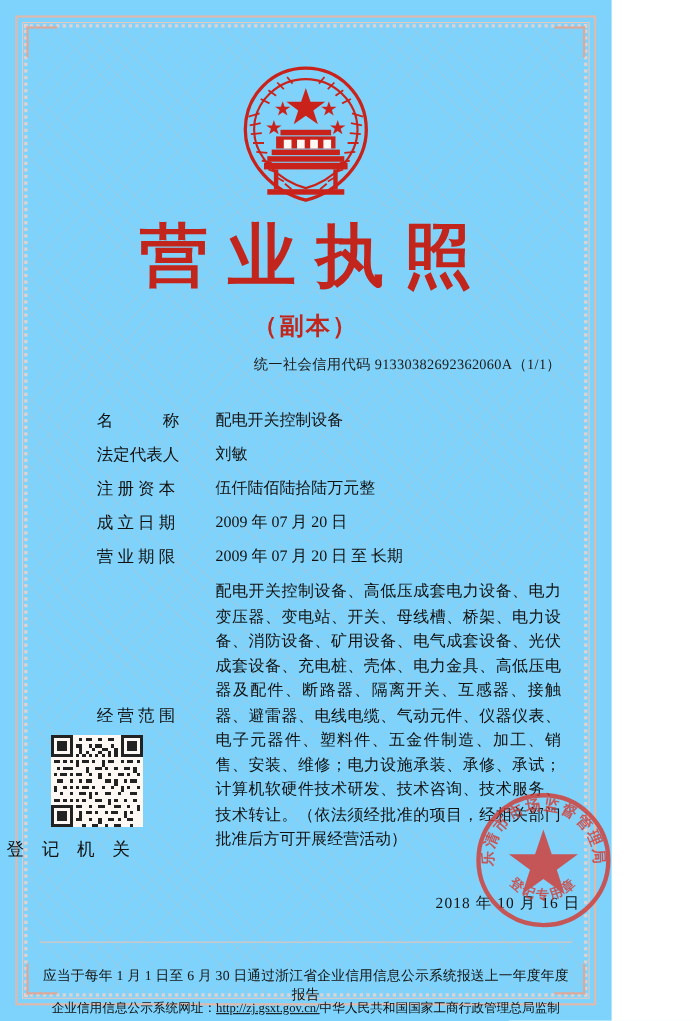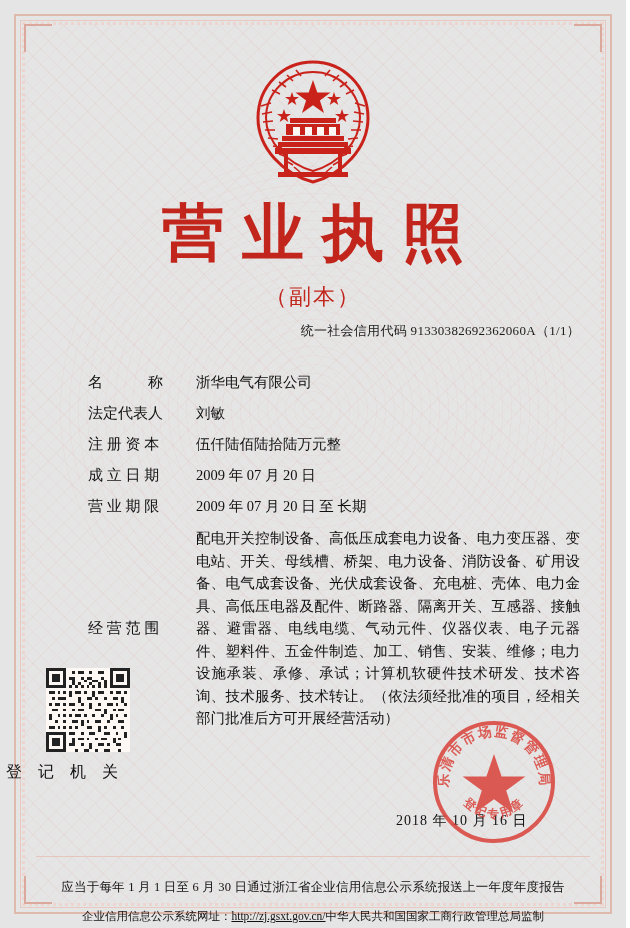--- a/index.html
+++ b/index.html
@@ -9,23 +9,23 @@
   }
   body {
     width: 630px;
     height: 928px;
     font-family: "Liberation Serif", "DejaVu Serif", serif;
     color: #1a1a1a;
     overflow: hidden;
   }
   #license {
     position: relative;
-    width: 626px;
+    width: 556px;
     height: 928px;
-    background: #e5e5e5;
+    background: #7dd3fc;
     box-sizing: border-box;
   }
   
   .frame-outer {
     position: absolute;
     left: 14px;
     top: 14px;
     right: 14px;
     bottom: 14px;
     border: 2px solid #e0b9ad;
@@ -100,21 +100,21 @@
     text-indent: 18px;
     color: #c1251c;
     line-height: 74px;
   }
   .subtitle {
     position: absolute;
     left: 0; right: 0;
     top: 282px;
     text-align: center;
     font-size: 22px;
-    font-weight: normal;
+    font-weight: bold;
     color: #c1251c;
     letter-spacing: 2px;
   }
   .credit-code {
     position: absolute;
     right: 46px;
     top: 322px;
     font-size: 13px;
     color: #1a1a1a;
     letter-spacing: .3px;
@@ -293,21 +293,21 @@
 
   <div class="credit-code">
     <span>统一社会信用代码</span>
     <span>91330382692362060A（1/1）</span>
   </div>
 
   <div class="fields">
 
     <div class="row">
       <div class="label">名　　　称</div>
-      <div class="value">浙华电气有限公司</div>
+      <div class="value">配电开关控制设备</div>
     </div>
 
 
 
     <div class="row">
       <div class="label">法定代表人</div>
       <div class="value">刘敏</div>
     </div>
 
     <div class="row">

